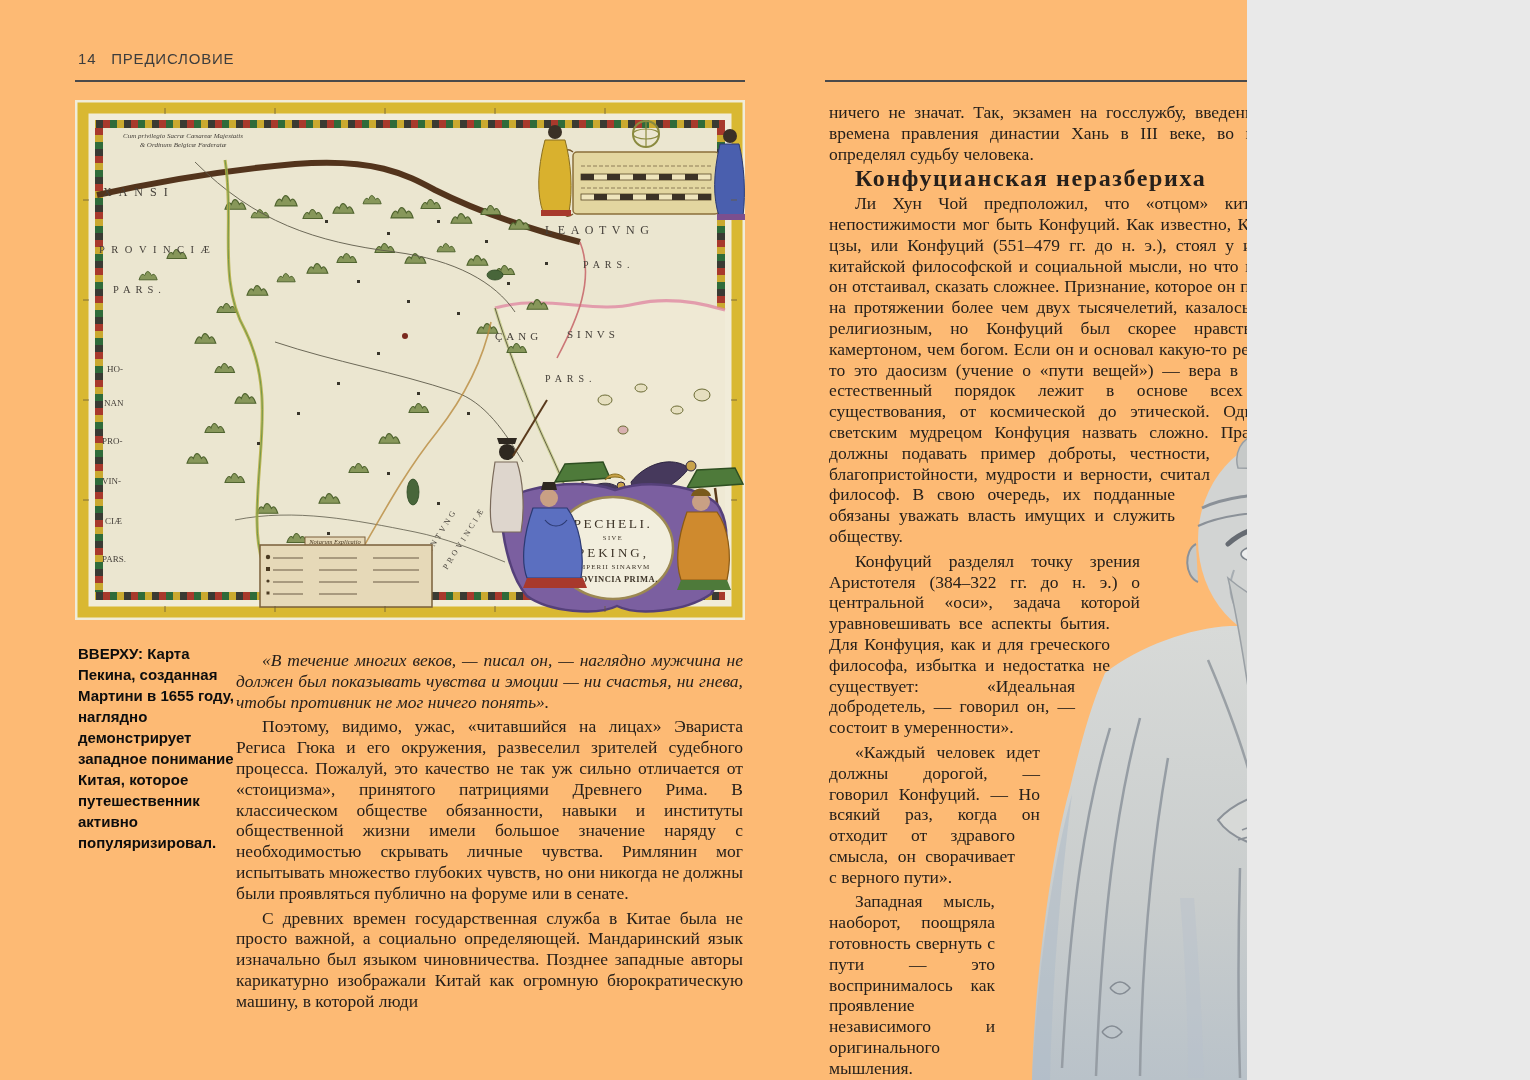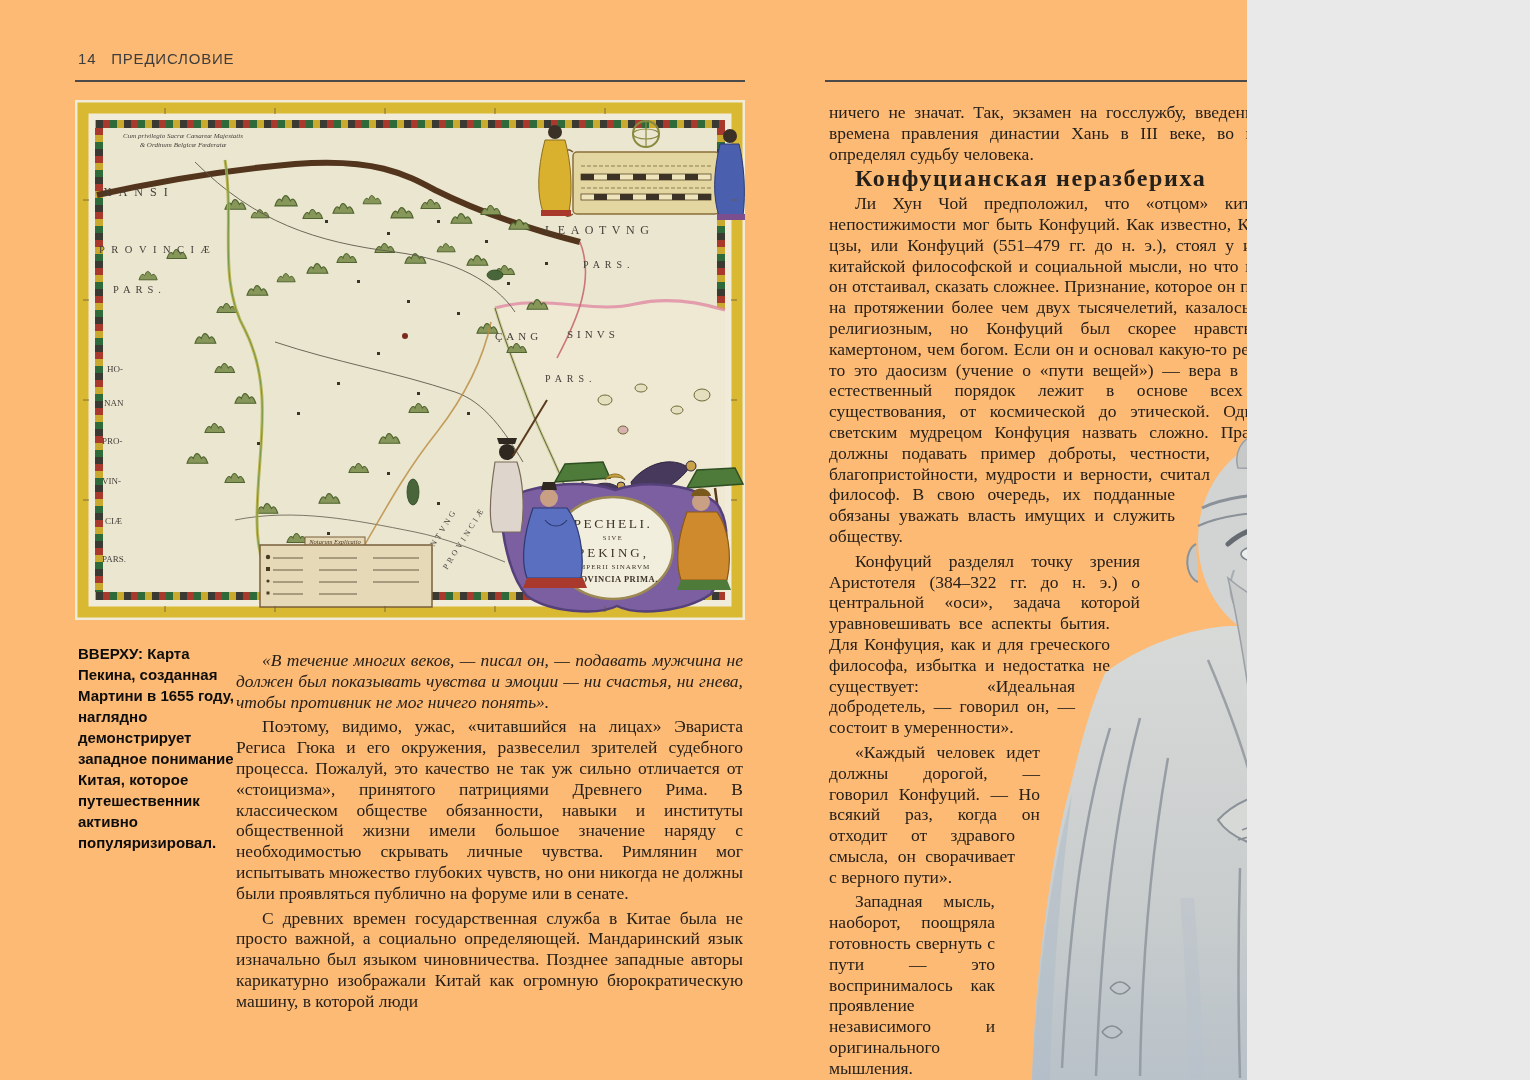--- a/index.html
+++ b/index.html
@@ -312,21 +312,21 @@
           <line x1="656" y1="200" x2="662" y2="200"></line>
           <line x1="656" y1="300" x2="662" y2="300"></line>
           <line x1="656" y1="400" x2="662" y2="400"></line>
     </g>
   </svg>
   </div>
 
   <div class="caption" style="left:78px;top:643px;width:172px;">ВВЕРХУ: Карта Пекина, созданная Мартини в 1655 году, наглядно демонстрирует западное понимание Китая, которое путешественник активно популяризировал.</div>
 
   <div class="body-col z2" style="left:232px;top:646px;width:515px;">
-    <p class="q">«В течение многих веков, — писал он, — подавать мужчина не должен был показывать чувства и эмоции — ни счастья, ни гнева, чтобы противник не мог ничего понять».</p>
+    <p class="q">«В течение многих веков, — писал он, — наглядно мужчина не должен был показывать чувства и эмоции — ни счастья, ни гнева, чтобы противник не мог ничего понять».</p>
     <p>Поэтому, видимо, ужас, «читавшийся на лицах» Эвариста Региса Гюка и его окружения, развеселил зрителей судебного процесса. Пожалуй, это качество не так уж сильно отличается от «стоицизма», принятого патрициями Древнего Рима. В классическом обществе обязанности, навыки и институты общественной жизни имели большое значение наряду с необходимостью скрывать личные чувства. Римлянин мог испытывать множество глубоких чувств, но они никогда не должны были проявляться публично на форуме или в сенате.</p>
     <p>С древних времен государственная служба в Китае была не просто важной, а социально определяющей. Мандаринский язык изначально был языком чиновничества. Позднее западные авторы карикатурно изображали Китай как огромную бюрократическую машину, в которой люди</p>
   </div>
 
   <div class="body-col z2" style="left:825px;top:98px;width:480px;">
     <div class="sp" style="width:1px;height:352px;"></div>
     <div class="sp" style="width:95px;height:55px;"></div>
     <div class="sp" style="width:130px;height:55px;"></div>
     <div class="sp" style="width:165px;height:60px;"></div>
     <div class="sp" style="width:195px;height:65px;"></div>

